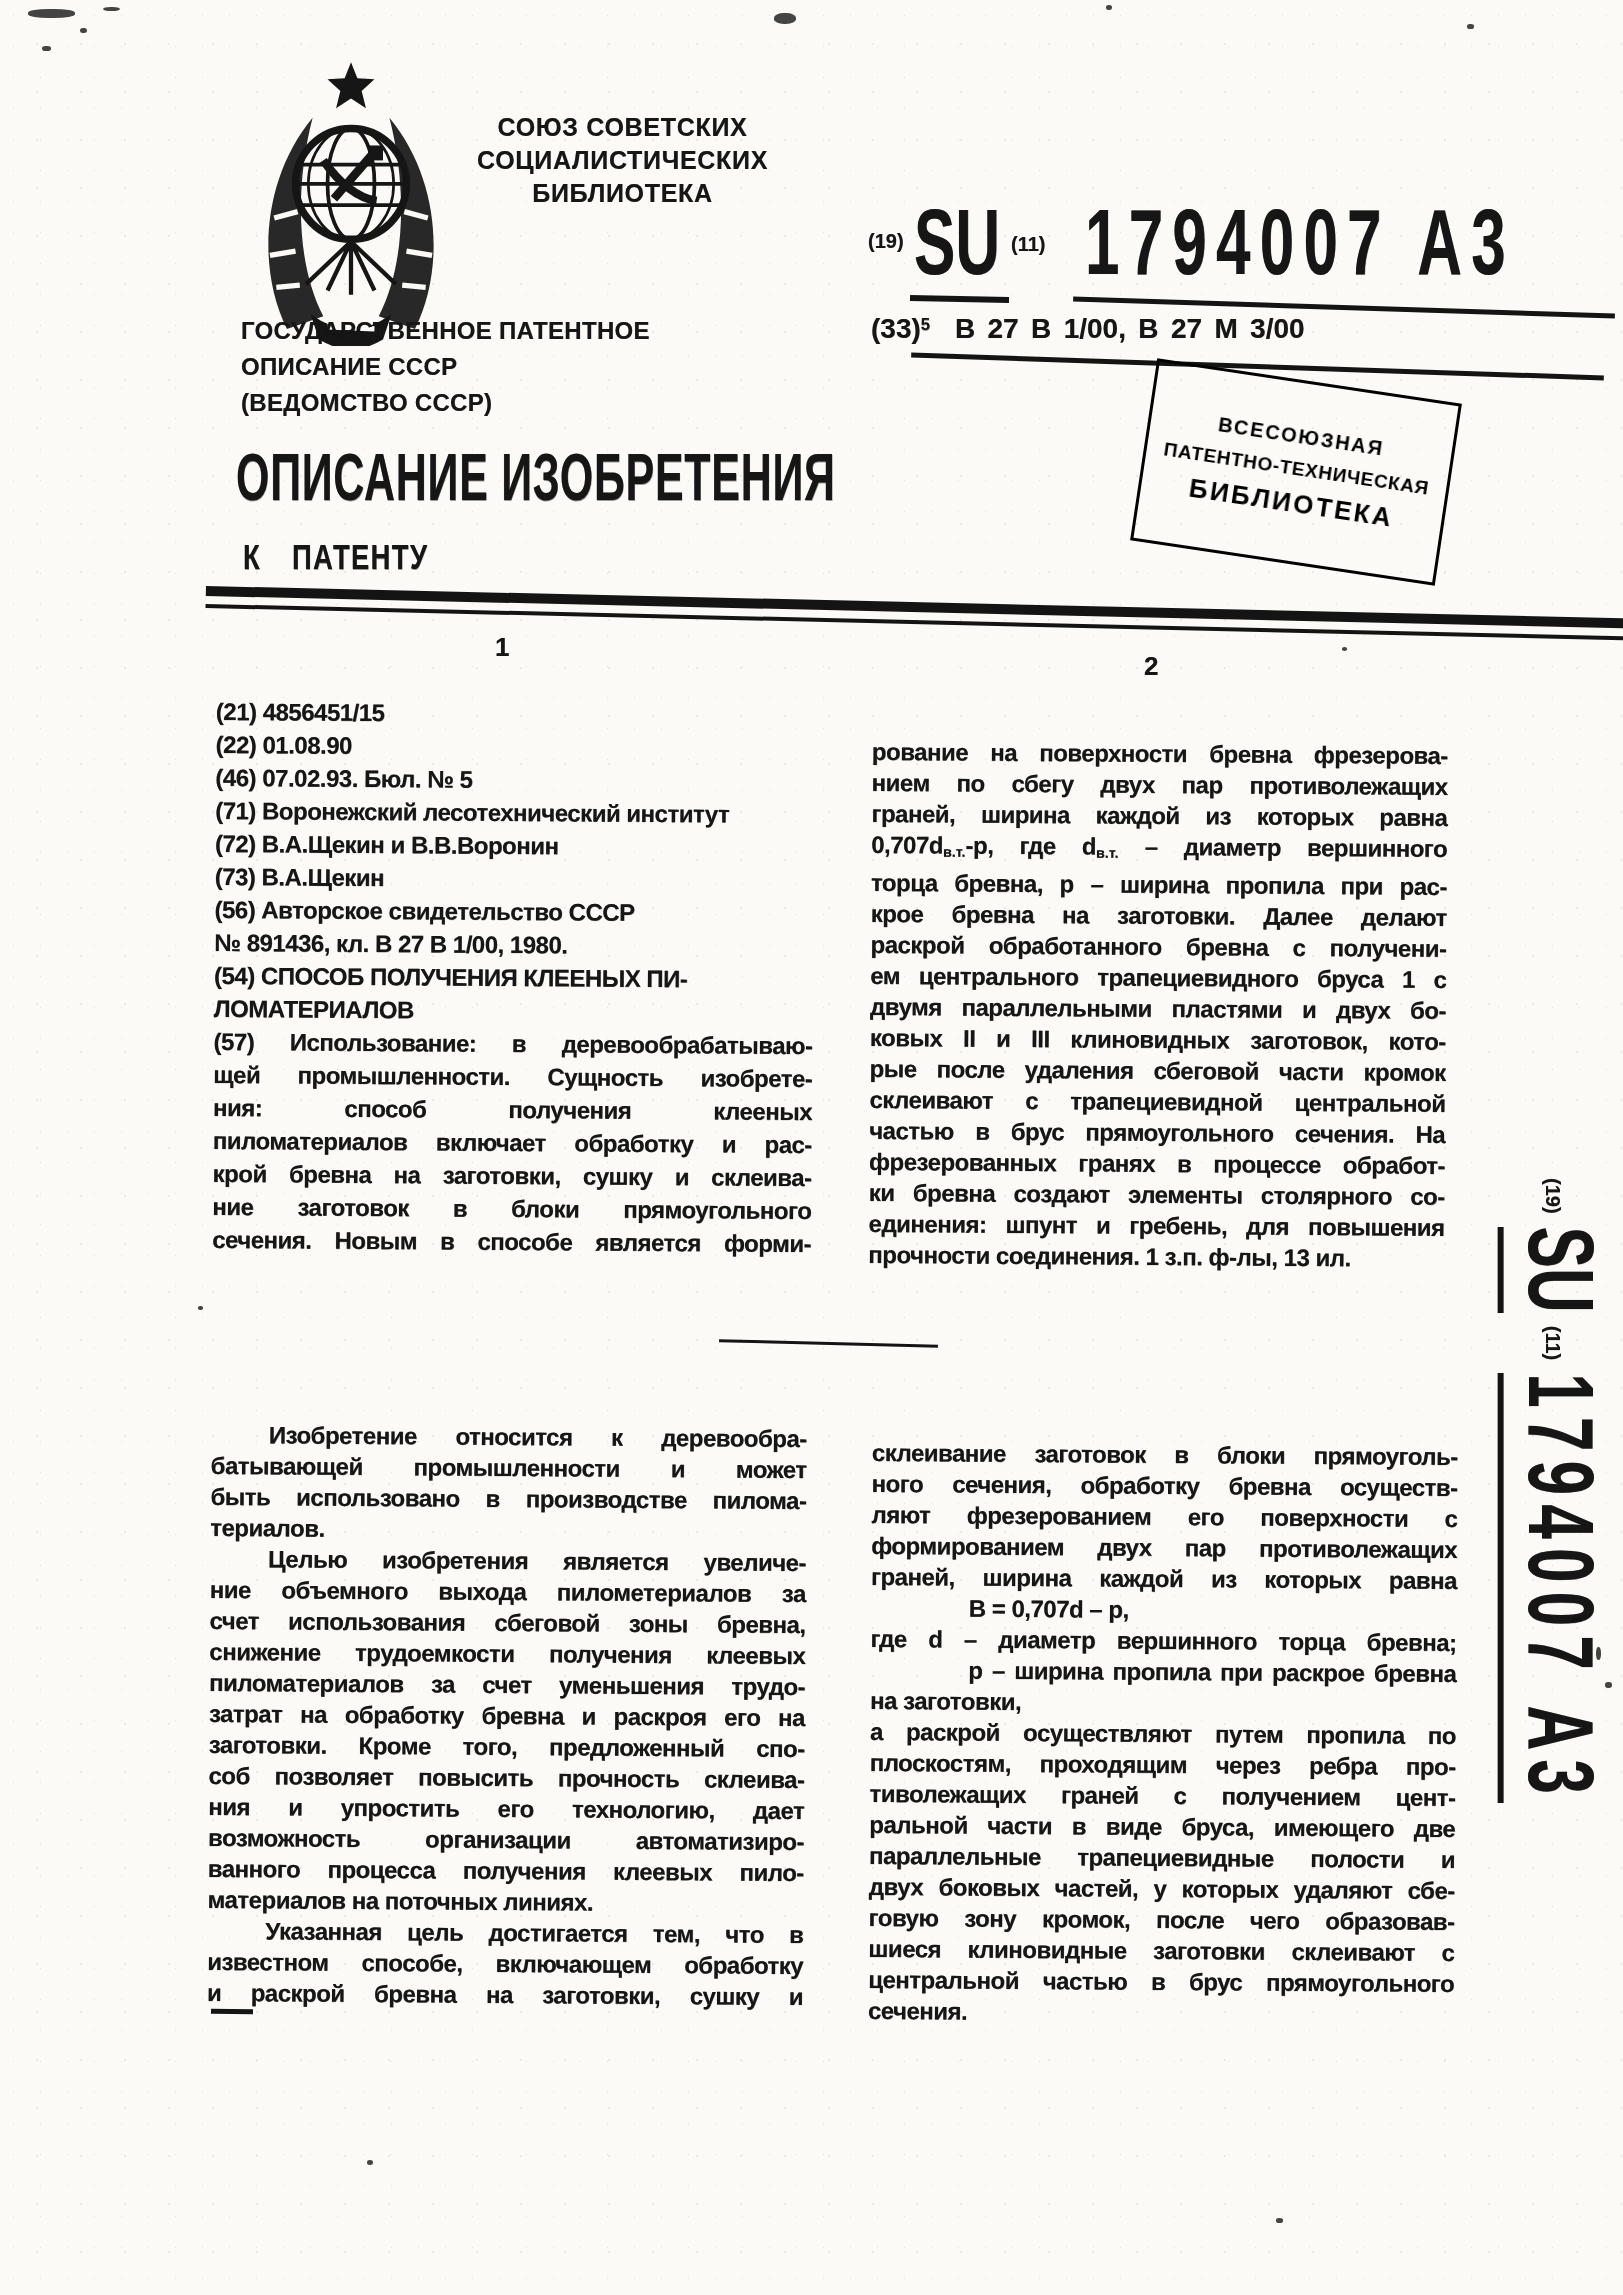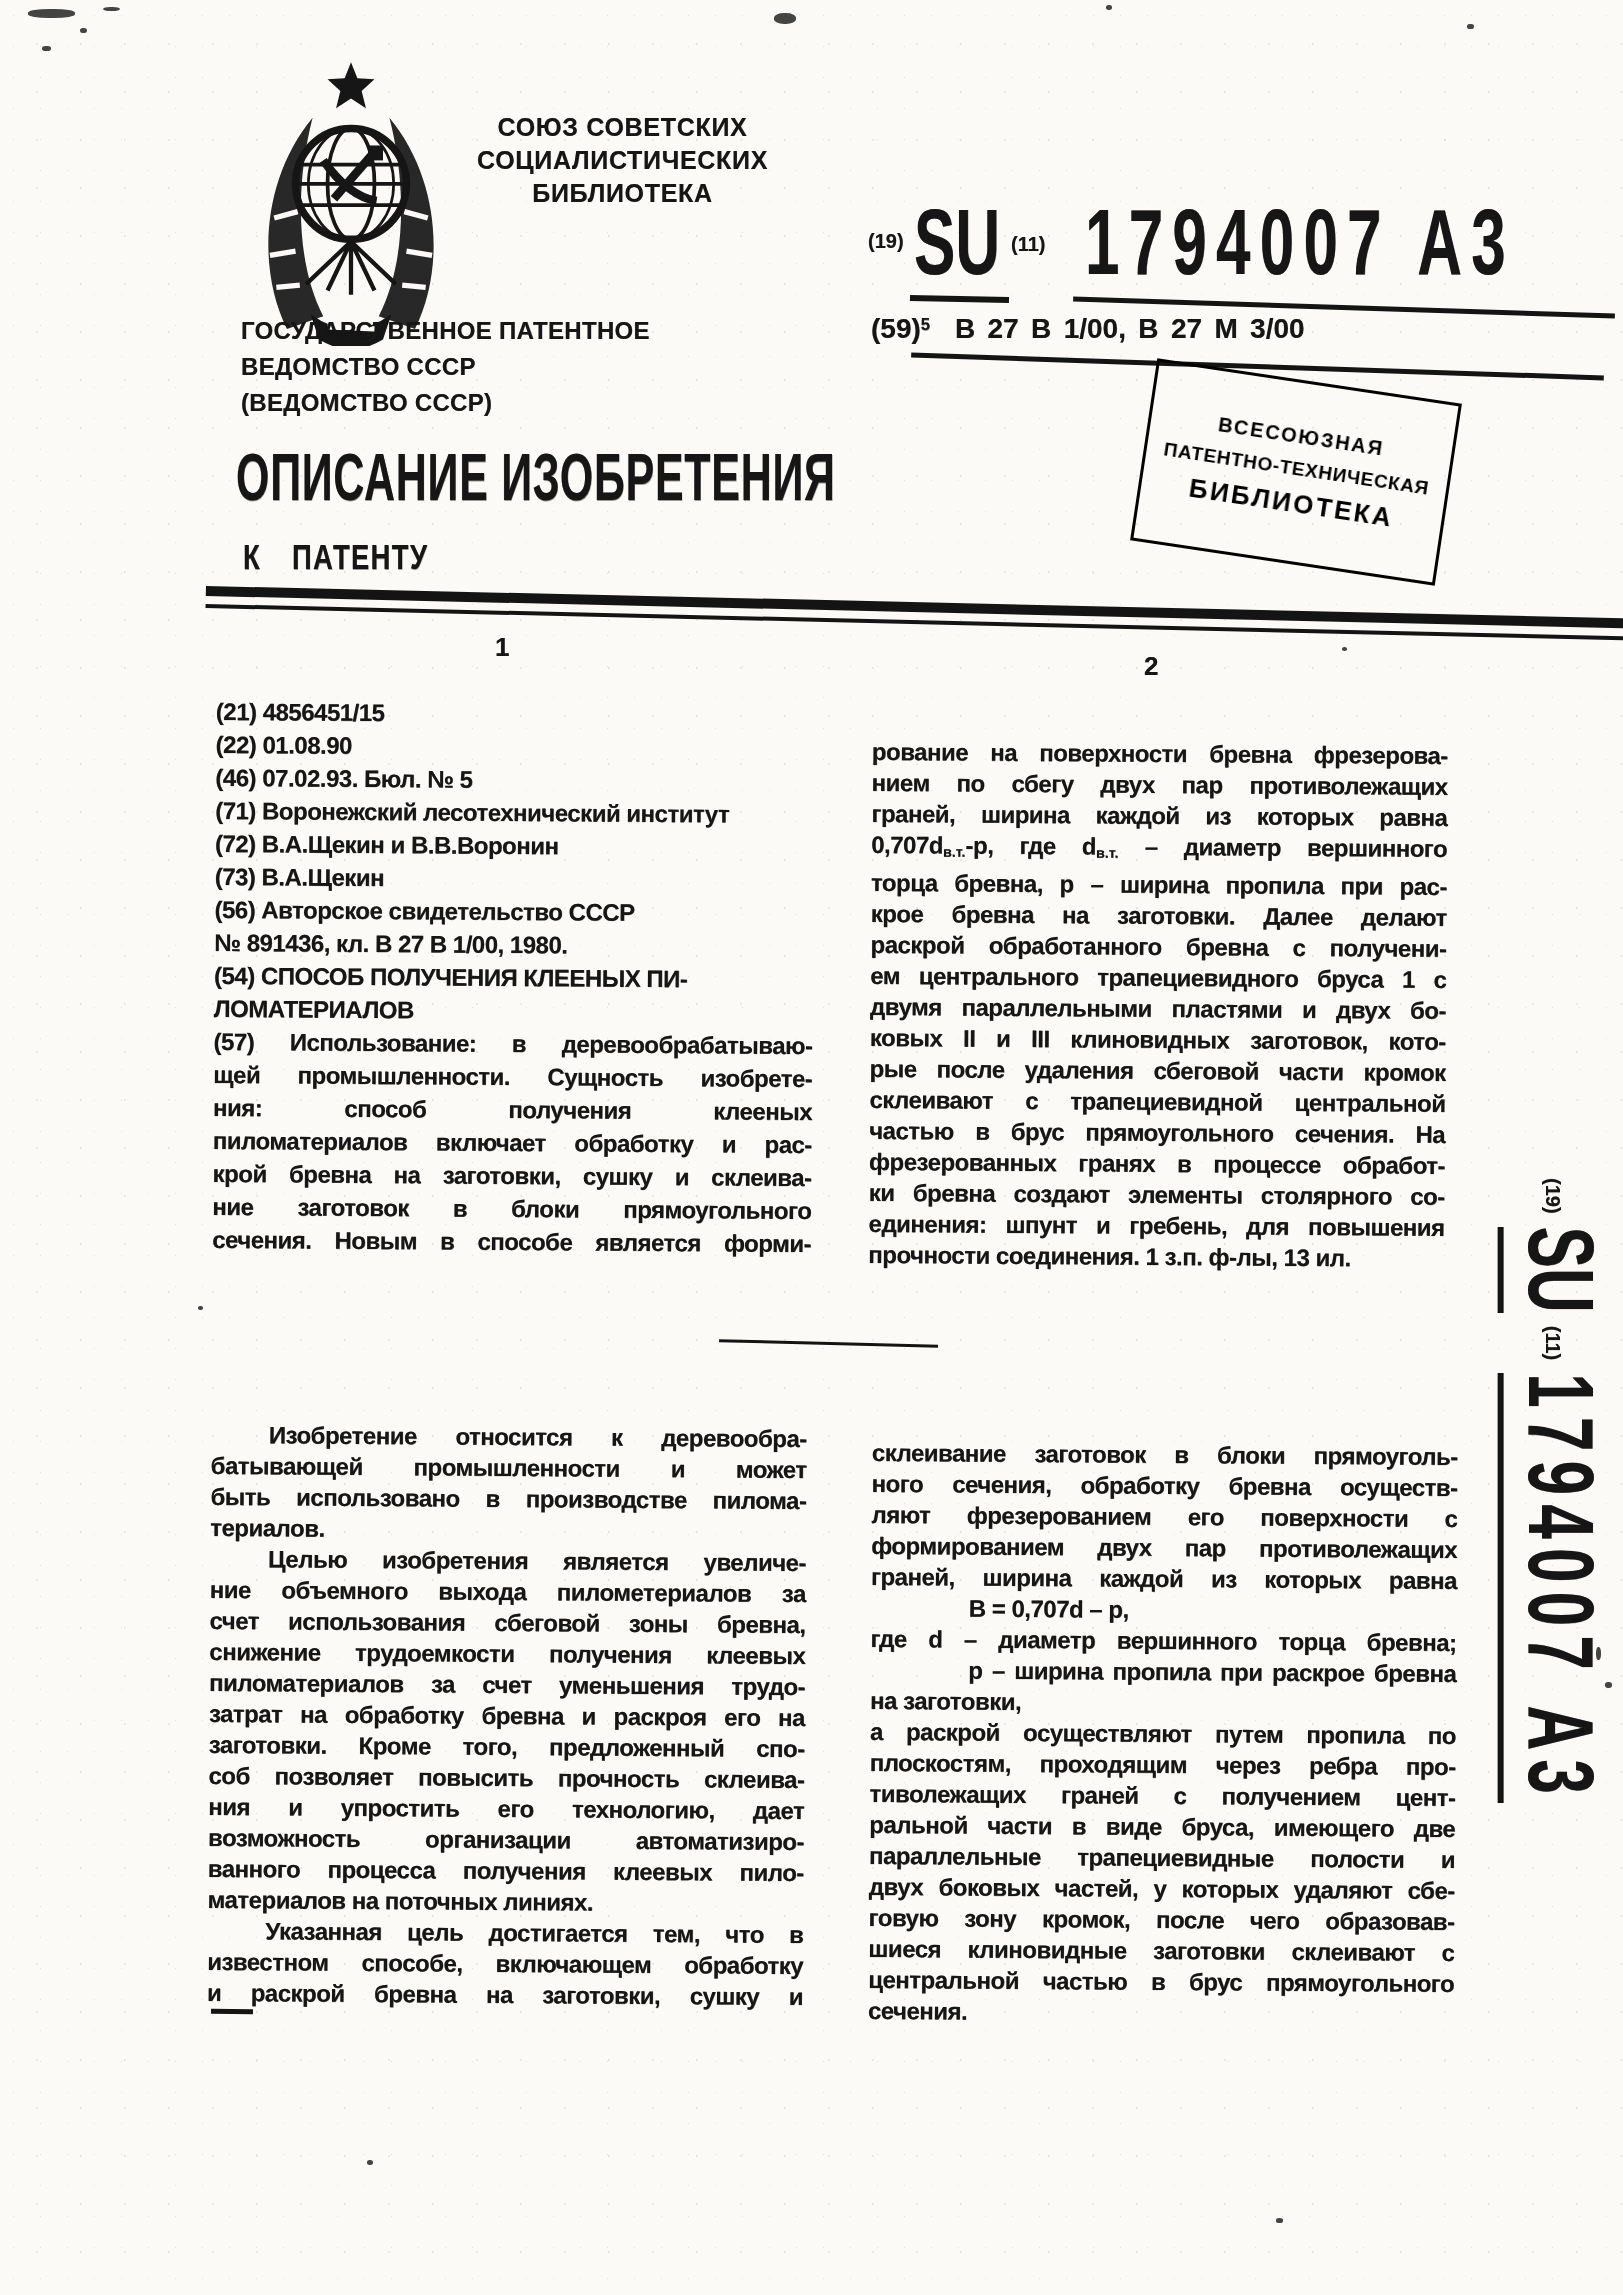--- a/index.html
+++ b/index.html
@@ -88,27 +88,27 @@
   </div>
 
   <div class="abs smallcode txt" style="left:868px;top:230px;">(19)</div>
   <div class="abs bigcode txt" style="left:914px;top:196px;">SU</div>
   <div class="abs smallcode txt" style="left:1011px;top:233px;">(11)</div>
   <div class="abs bigcode txt" style="left:1085px;top:196px;letter-spacing:9.2px;"><span>1794007</span>&nbsp;<span>А3</span></div>
   <div class="abs ink" style="left:910px;top:296px;width:99px;height:5.9px;transform:rotate(1.2deg);"></div>
   <div class="abs ink" style="left:1073px;top:305px;width:542px;height:4.6px;transform:rotate(1.8deg);"></div>
 
   <div class="abs txt" style="left:871px;top:313px;font-size:28px;word-spacing:4.6px;">
-    <span>(59)</span><span class="sup">5</span>&nbsp;&nbsp;<span>В 27 В 1/00, В 27 М 3/00</span>
+    <span>(33)</span><span class="sup">5</span>&nbsp;&nbsp;<span>В 27 В 1/00, В 27 М 3/00</span>
   </div>
   <div class="abs ink" style="left:911px;top:364px;width:693px;height:5.2px;transform:rotate(1.9deg);"></div>
 
   <div class="abs txt" style="left:241px;top:313px;font-size:24px;line-height:36px;letter-spacing:0.3px;">
     <div>ГОСУДАРСТВЕННОЕ ПАТЕНТНОЕ</div>
-    <div>ВЕДОМСТВО СССР</div>
+    <div>ОПИСАНИЕ СССР</div>
     <div>(ВЕДОМСТВО СССР)</div>
   </div>
 
   <div class="abs txt" id="doc-title" style="left:236px;top:440px;">ОПИСАНИЕ ИЗОБРЕТЕНИЯ</div>
   <div class="abs txt" id="doc-sub" style="left:243px;top:538px;">К ПАТЕНТУ</div>
 
   <div class="abs" id="stamp" style="left:1142px;top:380px;">
     <div class="s1">ВСЕСОЮЗНАЯ</div>
     <div class="s2">ПАТЕНТНО-ТЕХНИЧЕСКАЯ</div>
     <div class="s3">БИБЛИОТЕКА</div>

